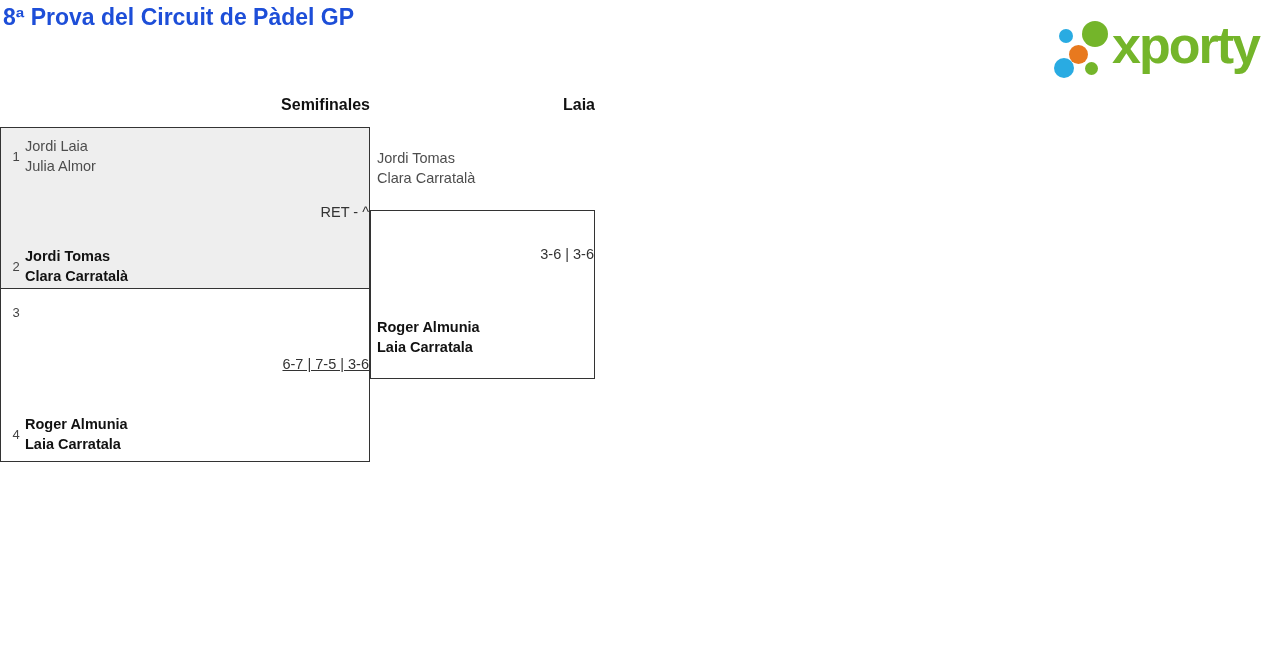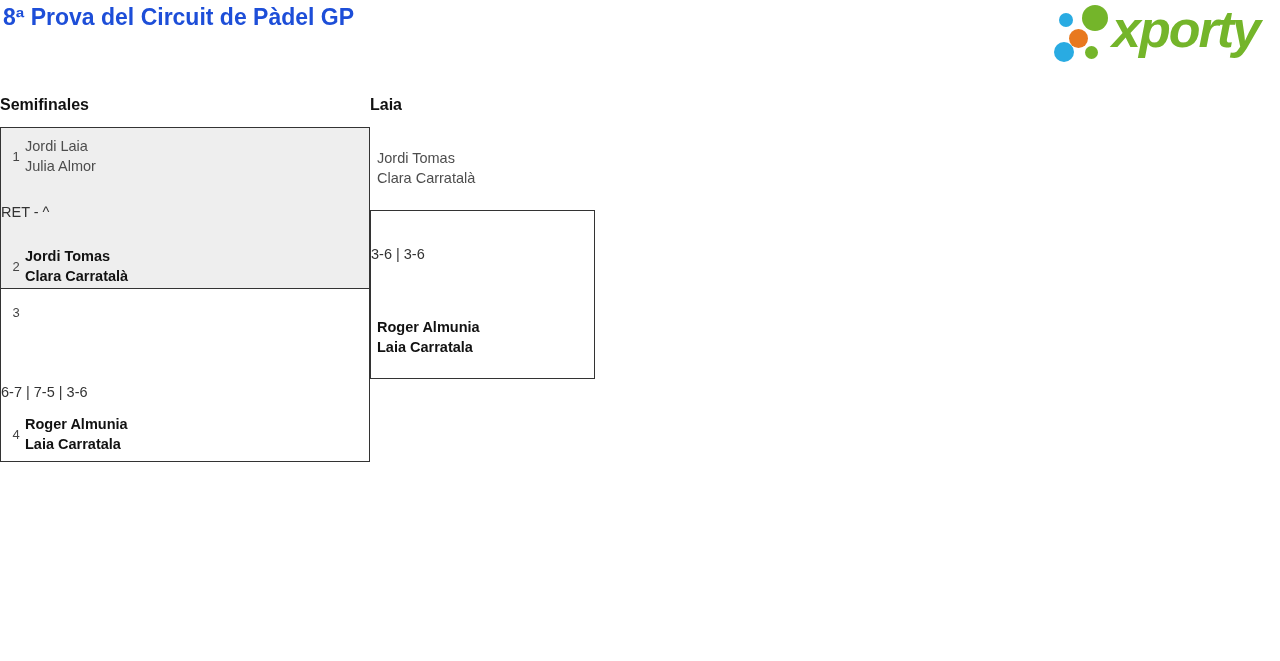--- a/index.html
+++ b/index.html
@@ -3,54 +3,54 @@
 <meta charset="utf-8">
 <style>
   html,body{margin:0;padding:0;background:#ffffff;}
   body{width:1280px;height:661px;position:relative;font-family:"Liberation Sans",sans-serif;overflow:hidden;}
 
   
   .title{position:absolute;left:3px;top:1px;font-size:23px;line-height:33px;font-weight:600;color:#1d4ed8;}
   .title .line{display:block;}
 
   
-  .logo{position:absolute;left:1045px;top:0;width:235px;height:75px;font-style:italic;}
+  .logo{position:absolute;left:1045px;top:16px;width:235px;height:75px;}
   .dot{position:absolute;border-radius:50%;}
   .dot.b1{left:14px;top:13px;width:14px;height:14px;background:#29abe2;}
   .dot.g1{left:37px;top:5px;width:26px;height:26px;background:#74b52a;}
   .dot.o1{left:24px;top:29px;width:19px;height:19px;background:#e8791e;}
   .dot.b2{left:9px;top:42px;width:20px;height:20px;background:#29abe2;}
   .dot.g2{left:40px;top:46px;width:13px;height:13px;background:#74b52a;}
   .wordmark{position:absolute;left:67px;top:-8px;font-size:52px;line-height:75px;font-weight:700;letter-spacing:-2px;color:#74b52a;}
 
   
-  .round-label{position:absolute;top:96px;height:22px;font-size:16px;font-weight:600;color:#111;text-align:left;}
+  .round-label{position:absolute;top:96px;height:22px;font-size:16px;font-weight:600;color:#111;text-align:right;}
   .round-label.semis{left:0;width:370px;}
   .round-label.final{left:370px;width:225px;}
 
   .box{position:absolute;box-sizing:border-box;border:1px solid #333333;background:#ffffff;}
   .box.sf1{left:0;top:127px;width:370px;height:162px;background:#eeeeee;}
   .box.sf2{left:0;top:288px;width:370px;height:174px;}
   .box.final{left:370px;top:210px;width:225px;height:169px;}
 
   .team{position:absolute;display:flex;align-items:center;}
   .seed{width:18px;text-align:center;font-size:13px;color:#444;flex:0 0 18px;}
   .names{display:block;}
   .names .p{display:block;font-size:14.5px;line-height:19.5px;color:#4d4d4d;}
   .team.winner .names .p{font-weight:700;color:#121212;}
 
-  .score{position:absolute;left:0;right:0;text-align:left;font-size:14.5px;line-height:20px;color:#333;}
+  .score{position:absolute;left:0;right:0;text-align:right;font-size:14.5px;line-height:20px;color:#333;}
 
   
   .sf1 .t-top{left:6px;top:9px;}
   .sf1 .score{top:74px;}
   .sf1 .t-bot{left:6px;top:119px;}
   
   .sf2 .t-top{left:6px;top:16px;}
-  .sf2 .score{top:93px;}
+  .sf2 .score{top:65px;text-decoration:underline;}
   .sf2 .t-bot{left:6px;top:126px;}
   
   .final-top-team{position:absolute;left:377px;top:149px;}
   .box.final .score{top:33px;}
   .box.final .t-bot{left:6px;top:107px;}
 </style>
 </head>
 <body>
 
 <div class="title">

